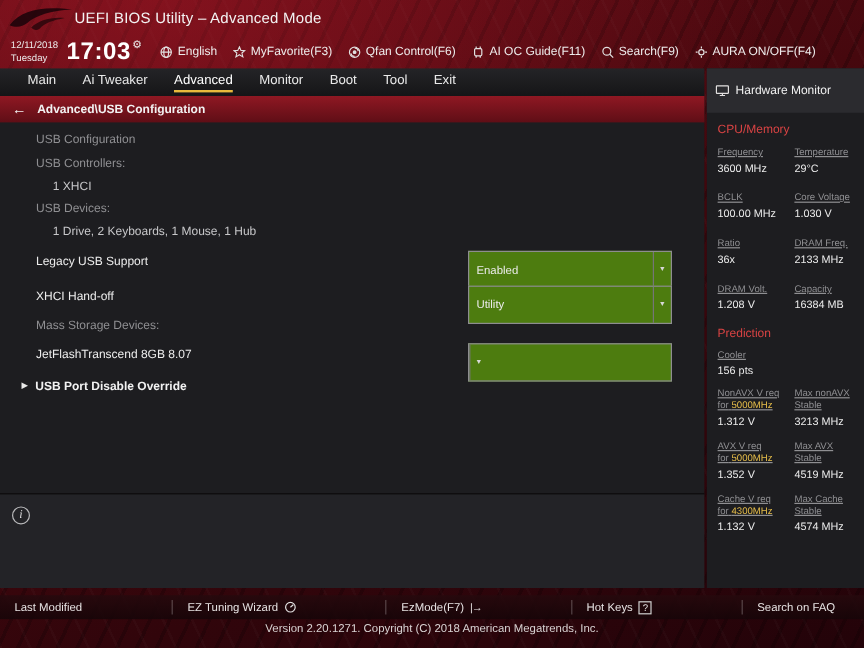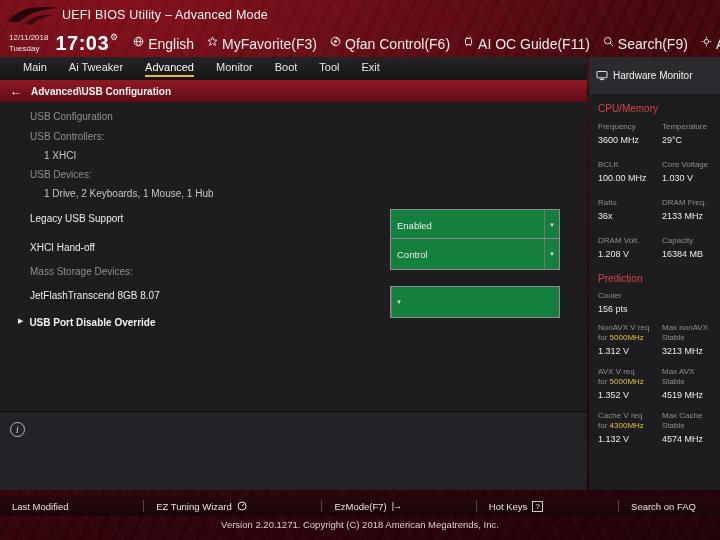--- a/index.html
+++ b/index.html
@@ -18,41 +18,41 @@
   .titlebar { position:absolute; top:0; left:0; width:720px; height:30px; display:flex; align-items:center; }
   .rog-logo { width:56px; height:28px; margin-left:6px; flex:0 0 auto; }
   .page-title { color:#f3f3f3; font-size:12.5px; letter-spacing:0.2px; }
 
   
   .topbar { position:absolute; top:30px; left:0; width:720px; height:27px; display:flex; align-items:center; }
   .date-block { margin-left:9px; color:#eceaea; font-size:8px; line-height:1.3; text-align:left; }
   .time-display { color:#ffffff; font-size:20px; font-weight:bold; margin-left:7px; letter-spacing:0.5px; }
   .time-gear { color:#eceaea; font-size:9px; position:relative; top:-7px; left:1px; cursor:pointer; }
   .quick-buttons { display:flex; align-items:center; margin-left:16px; gap:13px; }
-  .qbtn { display:flex; gap:4px; color:#eeecec; font-size:14px; cursor:pointer; white-space:nowrap; }
+  .qbtn { display:flex; align-items:center; gap:4px; color:#eeecec; font-size:10px; cursor:pointer; white-space:nowrap; }
   .qicon { flex:0 0 auto; }
 
   
   .tabbar { position:absolute; top:57px; left:0; width:587px; height:23px;
     background:linear-gradient(#242427,#151517); display:flex; align-items:stretch; padding-left:12px; }
   .tab { display:flex; align-items:center; padding:0 11px; color:#e9e9e9; font-size:11px; cursor:pointer; }
   .tab span { padding-bottom:2px; border-bottom:2px solid transparent; }
   .tab.active span { border-bottom:2px solid #e8b93c; color:#ffffff; }
 
   
   .content { position:absolute; top:80px; left:0; width:587px; height:331px; background:#1d1d20; }
   .breadcrumb { height:22px; background:linear-gradient(#8f1823,#5f0e16); display:flex; align-items:center; gap:9px; padding-left:10px; }
   .back-arrow { color:#f2f2f2; font-size:12px; cursor:pointer; }
   .crumb-text { color:#f2f2f2; font-size:10px; font-weight:bold; }
 
   .dim-label { position:absolute; left:30px; color:#8f8f92; font-size:10px; }
   .info-value { position:absolute; left:44px; color:#c7c7c9; font-size:10px; }
   .setting-label { position:absolute; left:30px; color:#ececec; font-size:10px; }
 
-  .dropdown { position:absolute; left:390px; width:170px; height:32px; background:#15803d;
+  .dropdown { position:absolute; left:390px; width:170px; height:32px; background:#4d7c0f;
     border:1px solid #8d8d8f; display:flex; align-items:stretch; cursor:pointer; }
   .dd-value { flex:1; color:#ececec; font-size:9.5px; padding-left:6px; display:flex; align-items:center; }
   .dd-caret { width:15px; border-left:1px solid #757577; color:#d8d8d8; font-size:6px; display:flex; align-items:center; justify-content:center; }
 
   .submenu { position:absolute; left:18px; top:237px; display:flex; align-items:flex-start; gap:6px; cursor:pointer; }
   .submenu-arrow { color:#eaeaea; font-size:7px; }
   .submenu-text { color:#f2f2f2; font-size:10px; font-weight:bold; }
 
   
   .helpbox { position:absolute; top:411px; left:0; width:587px; height:79px; background:#232327; border-top:1px solid #0a0a0c; }
@@ -60,21 +60,21 @@
     color:#dcdcde; font-size:10px; font-style:italic; font-family:"Liberation Serif", serif;
     display:flex; align-items:center; justify-content:center; }
 
   
   .sidebar { position:absolute; left:589px; top:57px; width:131px; height:433px; background:#1d1d20; }
   .hm-header { height:37px; background:#2b2b2f; display:flex; align-items:center; gap:5px; padding-left:7px; }
   .hm-header-label { color:#f0f0f0; font-size:10px; }
   .hm-title { color:#d84343; font-size:10px; margin:9px 0 0 9px; }
   .hm-grid { margin:8px 0 0 9px; display:grid; grid-template-columns:64px 56px; row-gap:15px; }
   .hm-grid.pred { row-gap:11px; margin-top:9px; }
-  .hm-label { color:#8f8f92; font-size:8px; line-height:1.25; }
+  .hm-label { color:#8f8f92; font-size:8px; line-height:1.25;text-decoration:underline; }
   .hm-value { color:#ebebeb; font-size:9px; margin-top:3px; }
   .freq-yellow { color:#e8bf4a; }
   .cooler-cell { margin:7px 0 0 9px; }
 
   
   .bottombar { position:absolute; left:0; top:496px; width:720px; height:20px;
     background:linear-gradient(rgba(38,9,13,0.88), rgba(22,5,8,0.88));
     display:flex; justify-content:space-between; align-items:center; padding-right:12px; }
   .bb-item { display:flex; align-items:center; gap:5px; color:#e7e3e3; font-size:9.5px; padding:0 12px; height:12px; cursor:pointer; white-space:nowrap; }
   .bb-item + .bb-item { border-left:1px solid rgba(255,255,255,0.25); }
@@ -197,21 +197,21 @@
     <div class="info-value" style="top:108px">1 Drive, 2 Keyboards, 1 Mouse, 1 Hub</div>
 
     <div class="setting-label" style="top:133px">Legacy USB Support</div>
     <div class="dropdown" style="top:129px">
       <span class="dd-value">Enabled</span>
       <span class="dd-caret">▼</span>
     </div>
 
     <div class="setting-label" style="top:162px">XHCI Hand-off</div>
     <div class="dropdown" style="top:158px">
-      <span class="dd-value">Control</span>
+      <span class="dd-value">Utility</span>
       <span class="dd-caret">▼</span>
     </div>
 
     <div class="dim-label" style="top:186px">Mass Storage Devices:</div>
 
     <div class="setting-label" style="top:210px">JetFlashTranscend 8GB 8.07</div>
     <div class="dropdown" style="top:206px">
       <span class="dd-caret">▼</span>
     </div>
 

